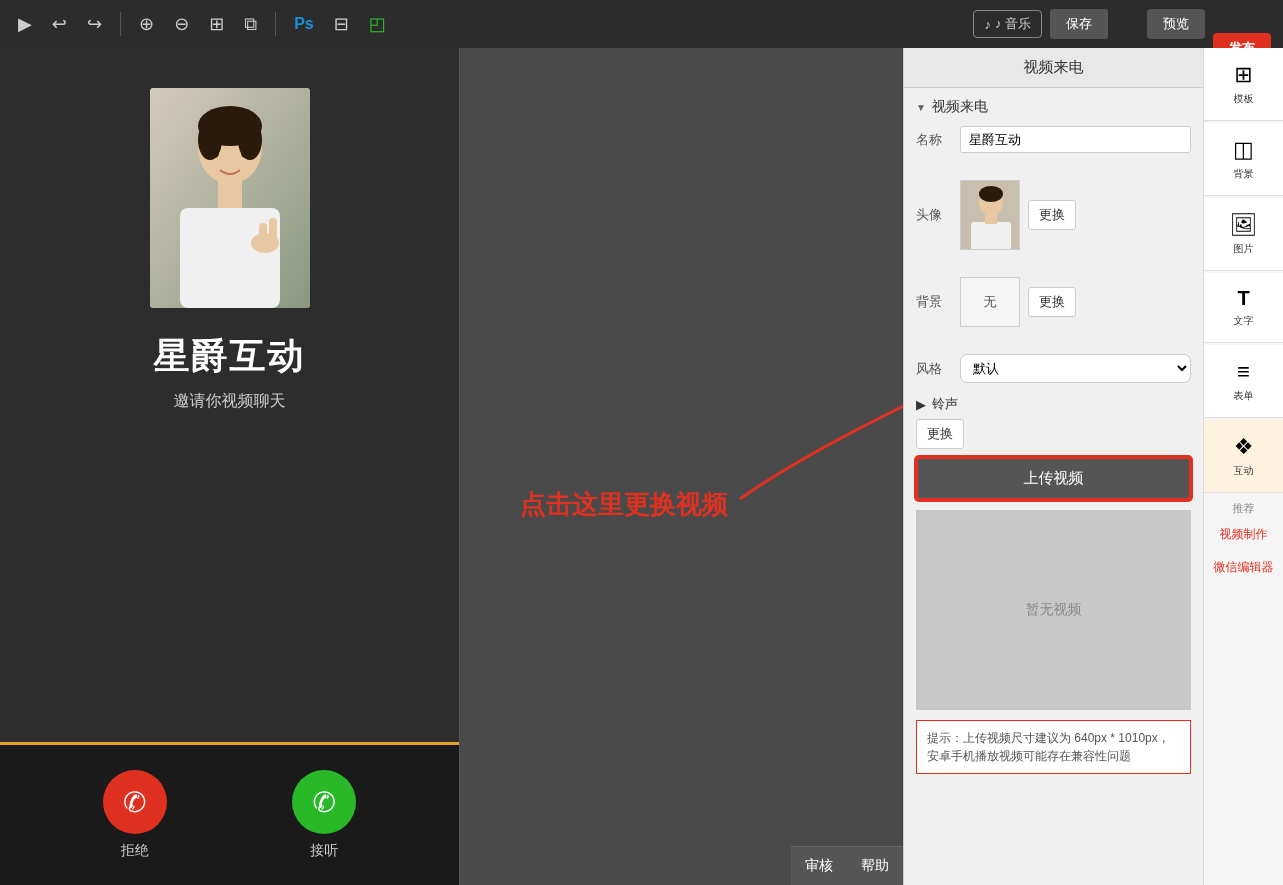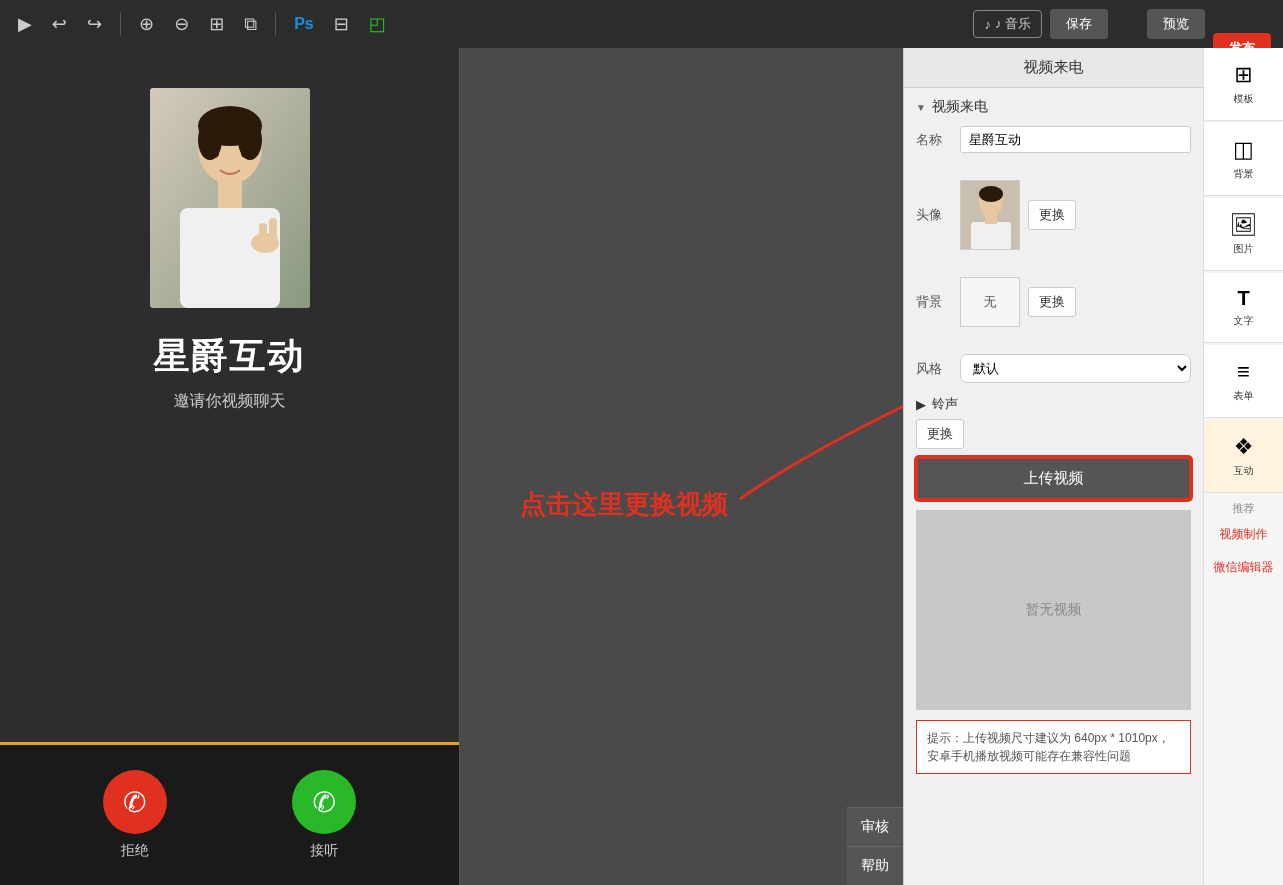--- a/index.html
+++ b/index.html
@@ -183,21 +183,20 @@
       width: 400px;
       height: 300px;
     }
 
     
     .side-action-btns {
       position: absolute;
       right: 0;
       bottom: 0;
       display: flex;
-      flex-direction: column;
       gap: 0;
     }
     .side-action-btn {
       background: #555;
       border: none;
       color: #fff;
       font-size: 14px;
       padding: 10px 14px;
       cursor: pointer;
       border-top: 1px solid #666;

